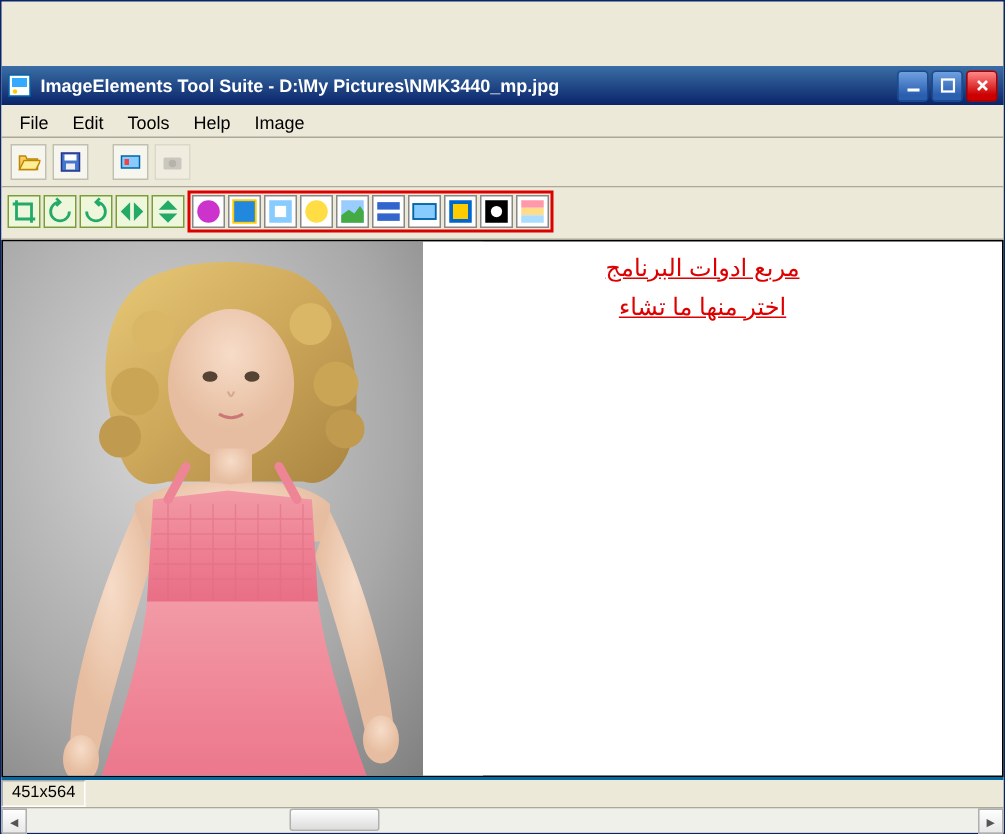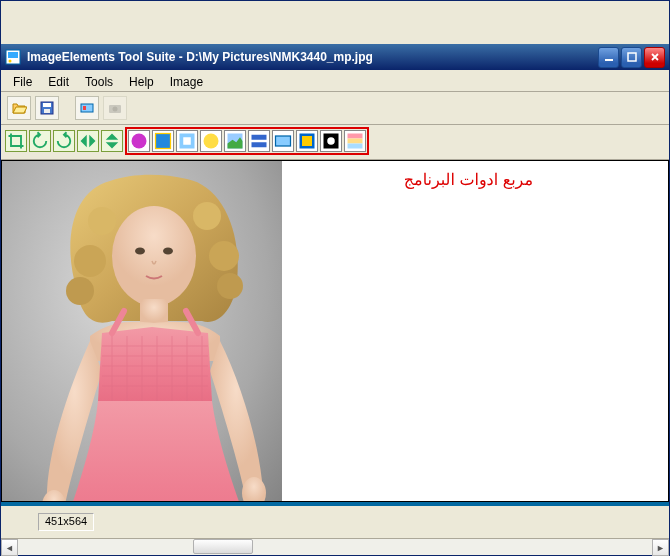--- a/index.html
+++ b/index.html
@@ -24,23 +24,23 @@
 
   .toolbar2 { background: #ece9d8; padding: 2px 4px 4px; display: flex; gap: 2px; border-bottom: 1px solid #aca899; align-items: center; }
   .tb2-btn { width: 22px; height: 22px; border: 1px solid #7a9e3a; background: #eef7dc; display: flex; align-items: center; justify-content: center; cursor: pointer; }
   .highlight-box { border: 2px solid #d00; padding: 1px; display: flex; gap: 2px; }
   .tb3-btn { width: 22px; height: 22px; border: 1px solid #888; background: #fff; display: flex; align-items: center; justify-content: center; font-size: 14px; cursor: pointer; }
 
   .canvas-area { flex: 1; background: #000; padding: 1px; position: relative; overflow: hidden; }
   .canvas { background: #fff; width: 100%; height: 100%; position: relative; overflow: hidden; }
   .canvas .photo { position: absolute; left: 0; top: 0; width: 320px; height: 418px; }
 
-  .annotation { position: absolute; top: 6px; right: 135px; color: #d00; font-size: 16px; text-align: center; direction: rtl; line-height: 1.6; }
-
-  .statusbar { background: #ece9d8; height: 36px; display: flex; align-items: center; font-size: 11px; border-top: 4px solid #0369a1; padding-left: 37px; }
+  .annotation { position: absolute; top: 6px; right: 135px; color: #d00; font-size: 16px; text-align: center; direction: rtl; line-height: 1.6; text-decoration: underline; }
+
+  .statusbar { background: #ece9d8; height: 20px; display: flex; align-items: center; font-size: 11px; border-top: 2px solid #0369a1; }
   .status-cell { border: 1px inset #fff; padding: 1px 6px; height: 18px; }
 
   .scrollbar-h { background: #ece9d8; height: 17px; display: flex; border-top: 1px solid #aca899; }
   .sb-btn { width: 17px; height: 17px; background: linear-gradient(180deg,#fefefe,#e8e8e8); border: 1px solid #b0b0b0; display:flex; align-items:center; justify-content:center; font-size:9px; color:#555; cursor:pointer;}
   .sb-track { flex: 1; background: #f0f0ea; position: relative; }
   .sb-thumb { position: absolute; left: 175px; width: 60px; height: 15px; top: 0; background: linear-gradient(180deg,#fefefe,#dcdcdc); border: 1px solid #b0b0b0; border-radius: 2px; }
 </style>
 </head>
 <body>
 
@@ -267,20 +267,21 @@
         <path d="M96 240 C90 300 55 380 48 412 L262 412 C252 378 218 300 210 240 Z" fill="url(#dress)"></path>
 
         <path d="M52 400 C120 388 200 388 258 400 L262 412 L48 412 Z" fill="#f2a3b0" opacity="0.8"></path>
         <g stroke="#e57a8d" stroke-width="1" opacity="0.5">
           <path d="M60 395 q8 -6 16 0 q8 -6 16 0 q8 -6 16 0 q8 -6 16 0 q8 -6 16 0 q8 -6 16 0 q8 -6 16 0 q8 -6 16 0 q8 -6 16 0 q8 -6 16 0 q8 -6 16 0 q8 -6 16 0"></path>
         </g>
       </svg>
 
       <div class="annotation">
         <div>مربع ادوات البرنامج</div>
+        <div>اختر منها ما تشاء</div>
       </div>
     </div>
   </div>
 
   <div class="statusbar">
     <div class="status-cell">451x564</div>
   </div>
 
   <div class="scrollbar-h">
     <div class="sb-btn">◄</div>

